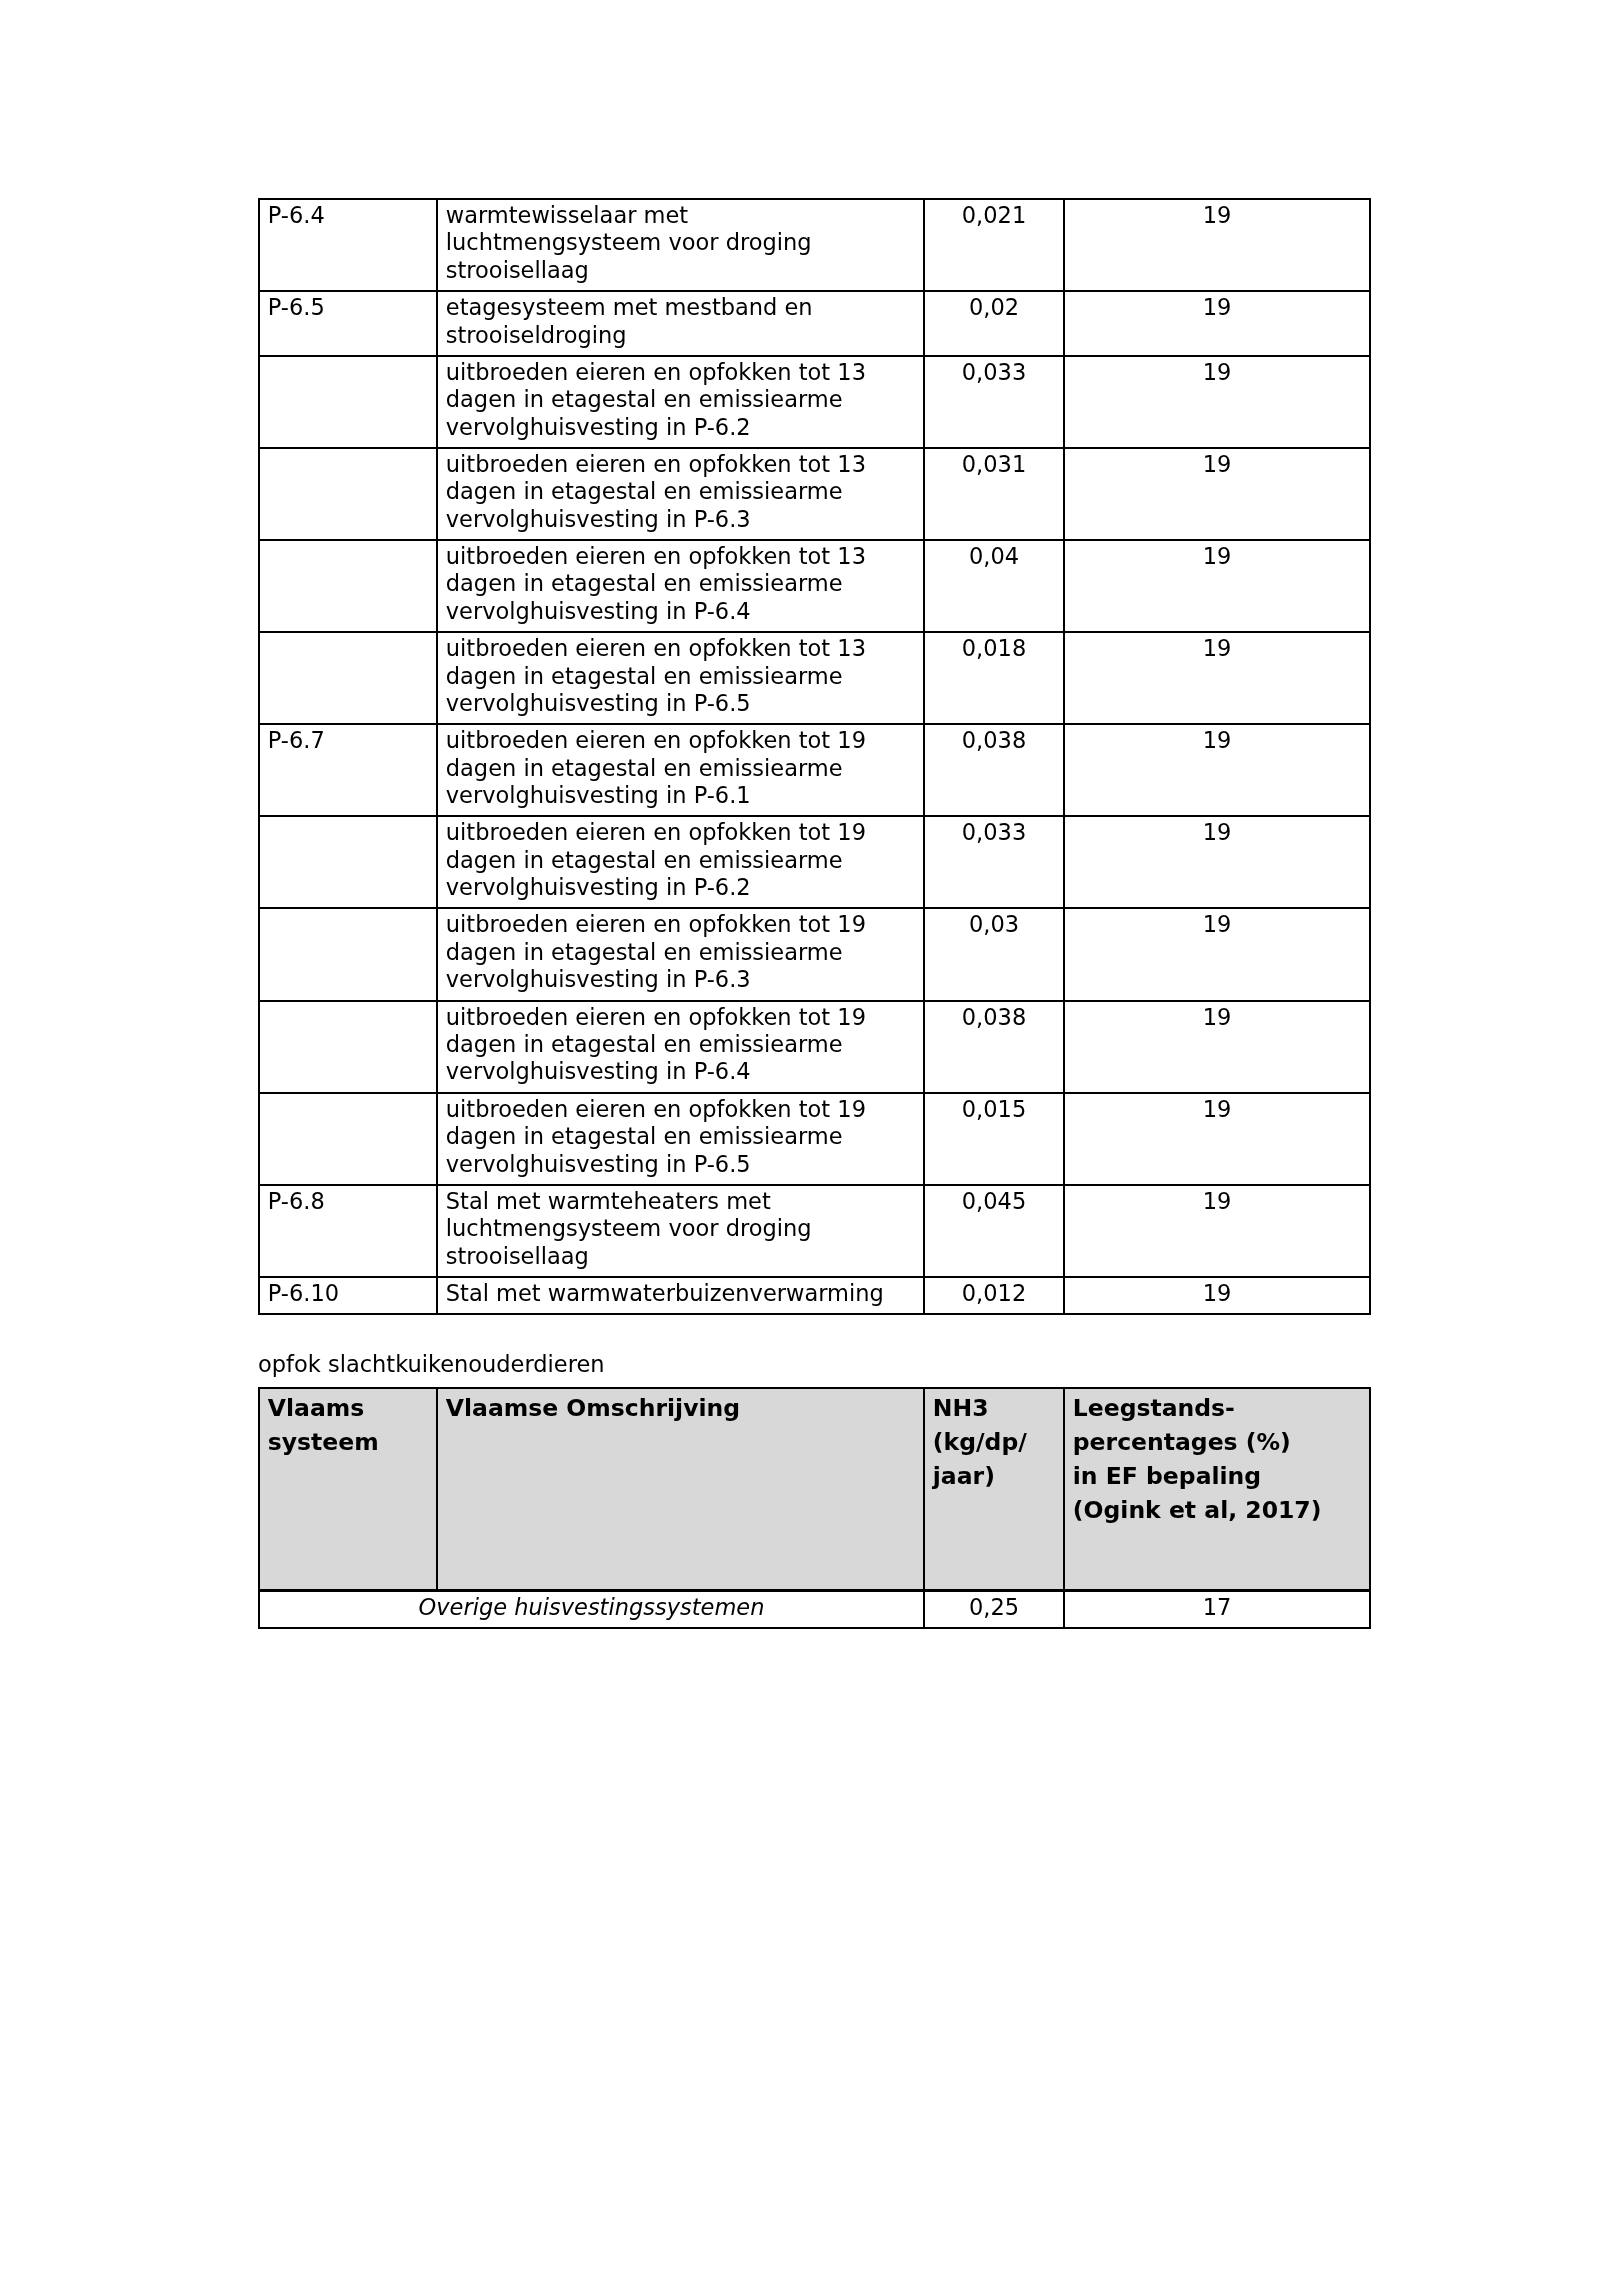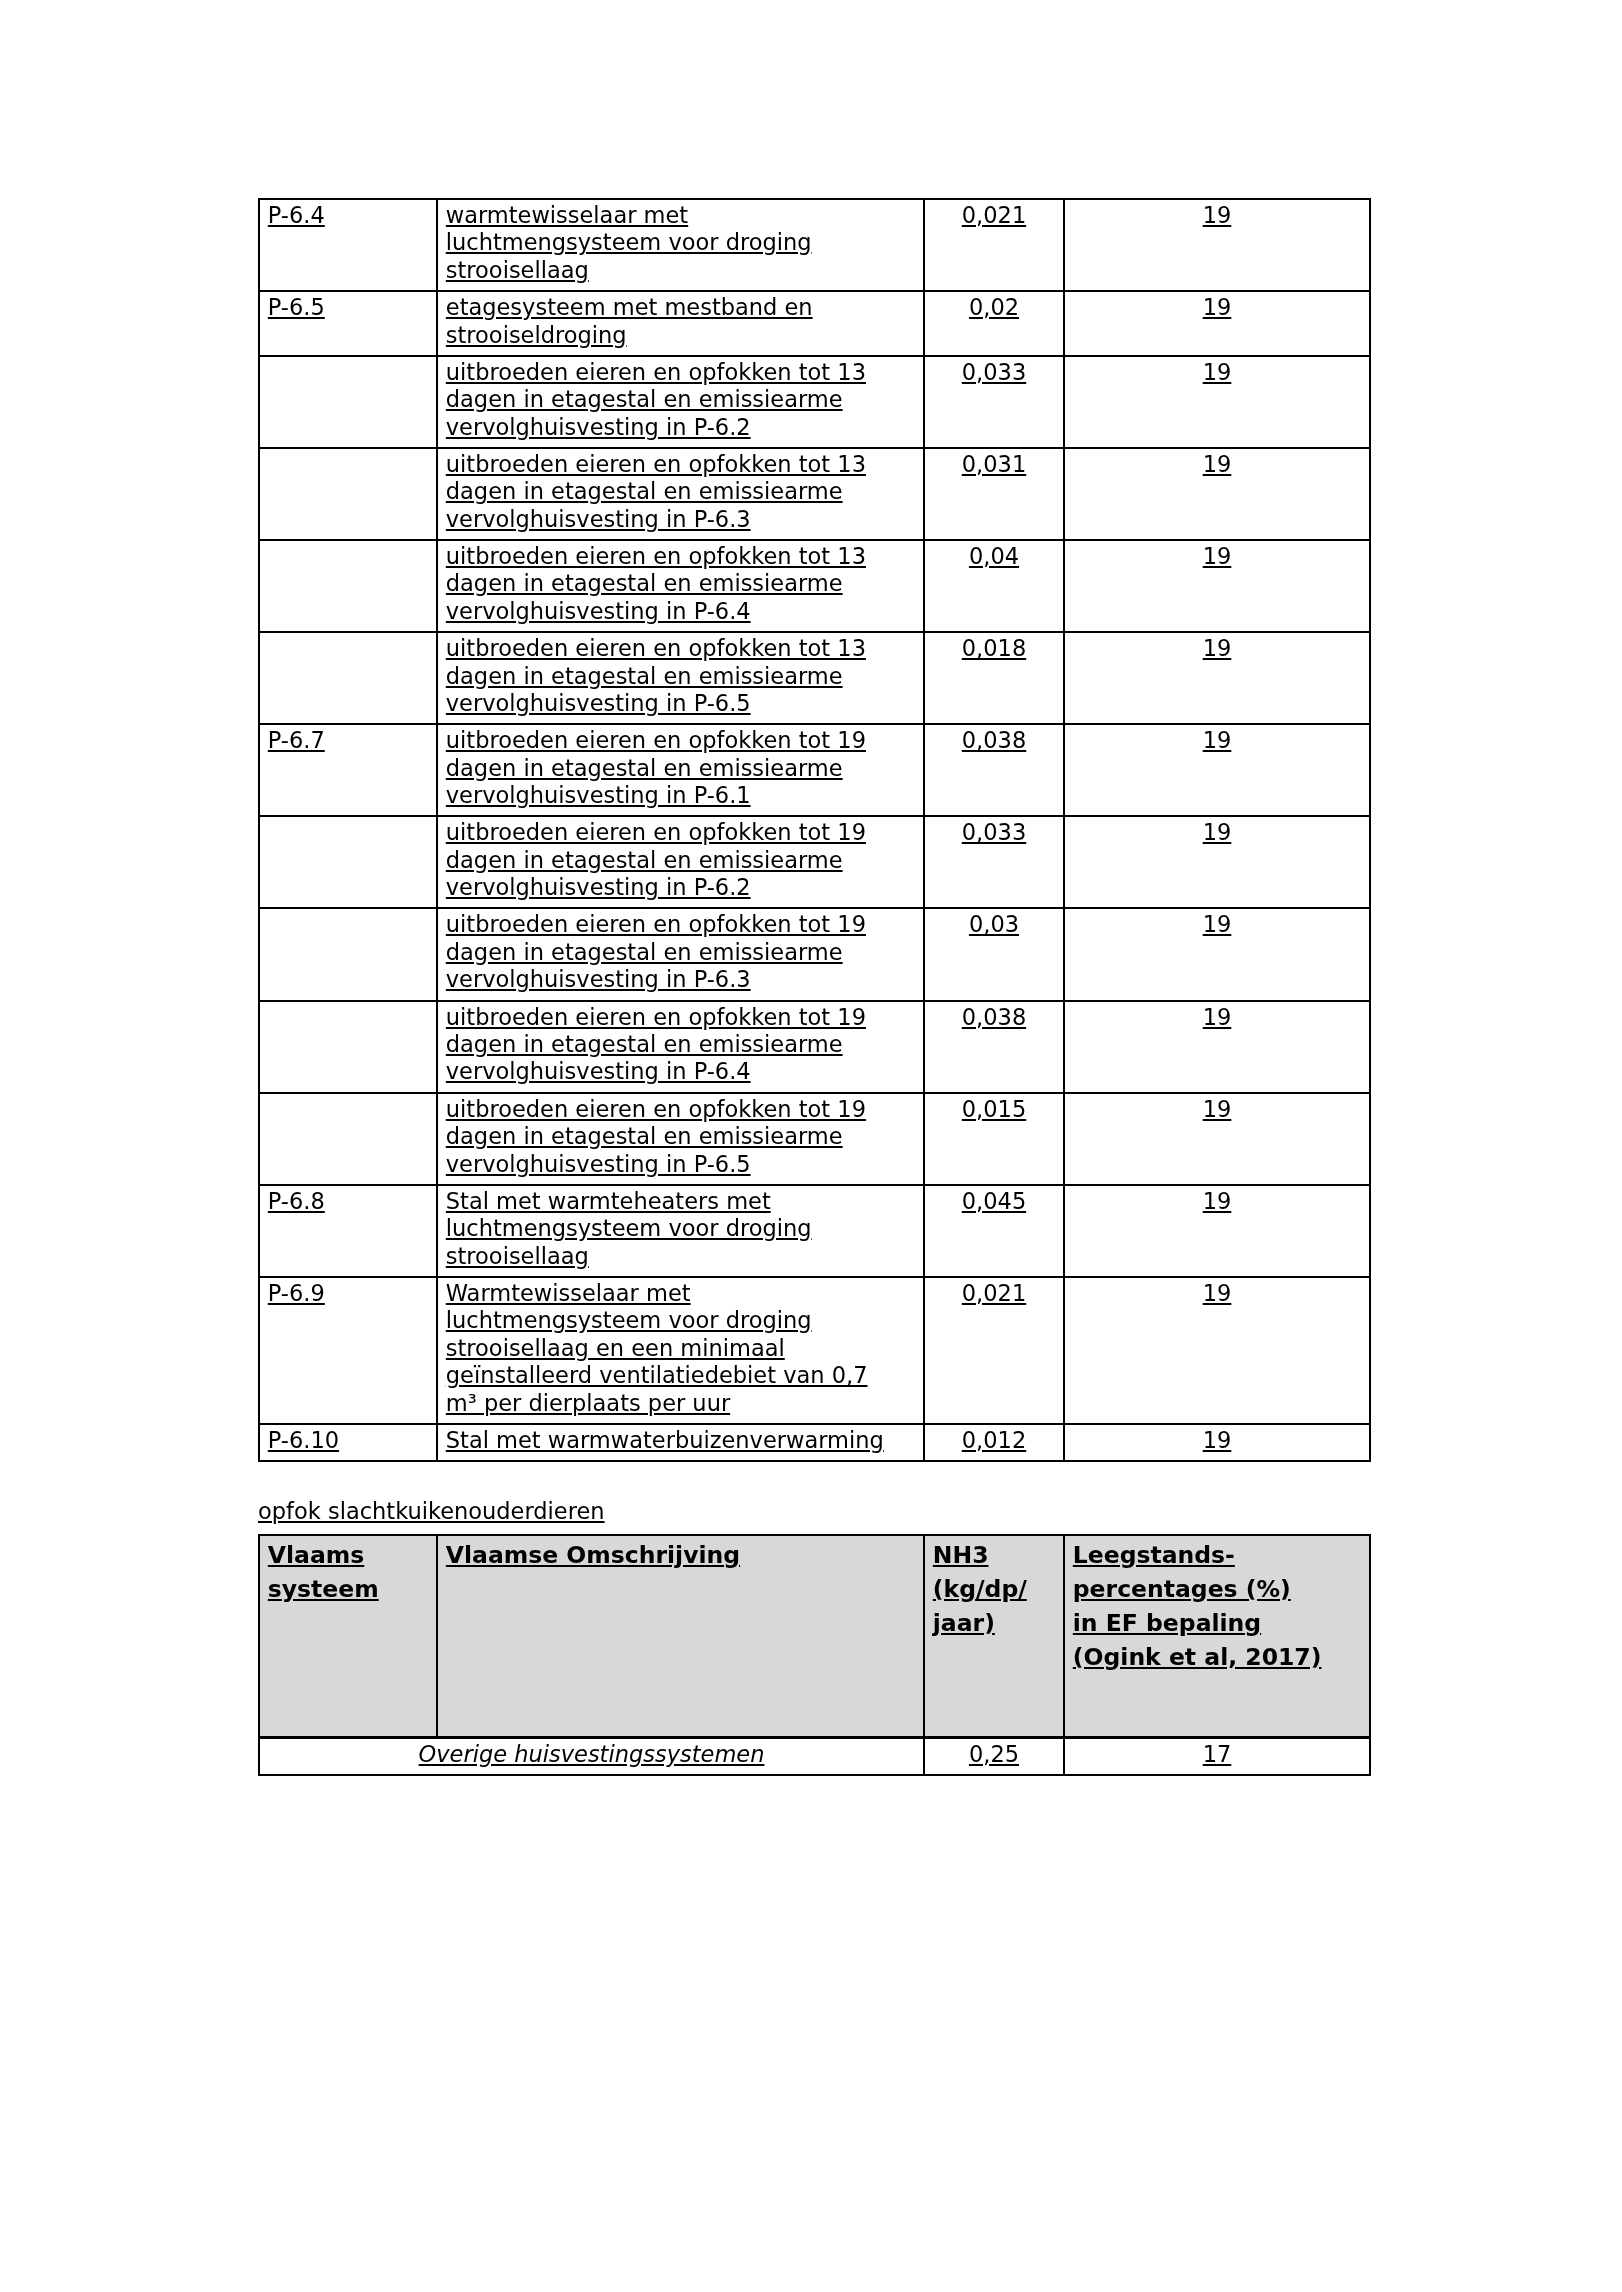--- a/index.html
+++ b/index.html
@@ -8,21 +8,20 @@
     width: 1622px;
     height: 2293px;
     background: #ffffff;
     color: #000000;
     font-family: "DejaVu Sans", sans-serif;
     overflow: hidden;
   }
   .content {
     padding: 198px 0 1px 258px;
     width: 1111px;
-    text-decoration: underline;
   }
   table {
     border-collapse: collapse;
     table-layout: fixed;
     width: 1111px;
     background: #ffffff;
   }
   #table1, #table2 { border: 2.9px solid #000; }
   #table1 td, #table2 td, #table2 th {
     border: 2px solid #000;
@@ -155,30 +154,20 @@
 vervolghuisvesting in P-6.5</td>
             <td class="nh3">0,015</td>
             <td class="pct">19</td>
           </tr>
           <tr>
             <td class="code">P-6.8</td>
             <td class="desc">Stal met warmteheaters met
 luchtmengsysteem voor droging
 strooisellaag</td>
             <td class="nh3">0,045</td>
-            <td class="pct">19</td>
-          </tr>
-          <tr class="loose">
-            <td class="code">P-6.9</td>
-            <td class="desc">Warmtewisselaar met
-luchtmengsysteem voor droging
-strooisellaag en een minimaal
-geïnstalleerd ventilatiedebiet van 0,7
-m³ per dierplaats per uur</td>
-            <td class="nh3">0,021</td>
             <td class="pct">19</td>
           </tr>
           <tr>
             <td class="code">P-6.10</td>
             <td class="desc">Stal met warmwaterbuizenverwarming</td>
             <td class="nh3">0,012</td>
             <td class="pct">19</td>
           </tr>
         </tbody>
     </table>

